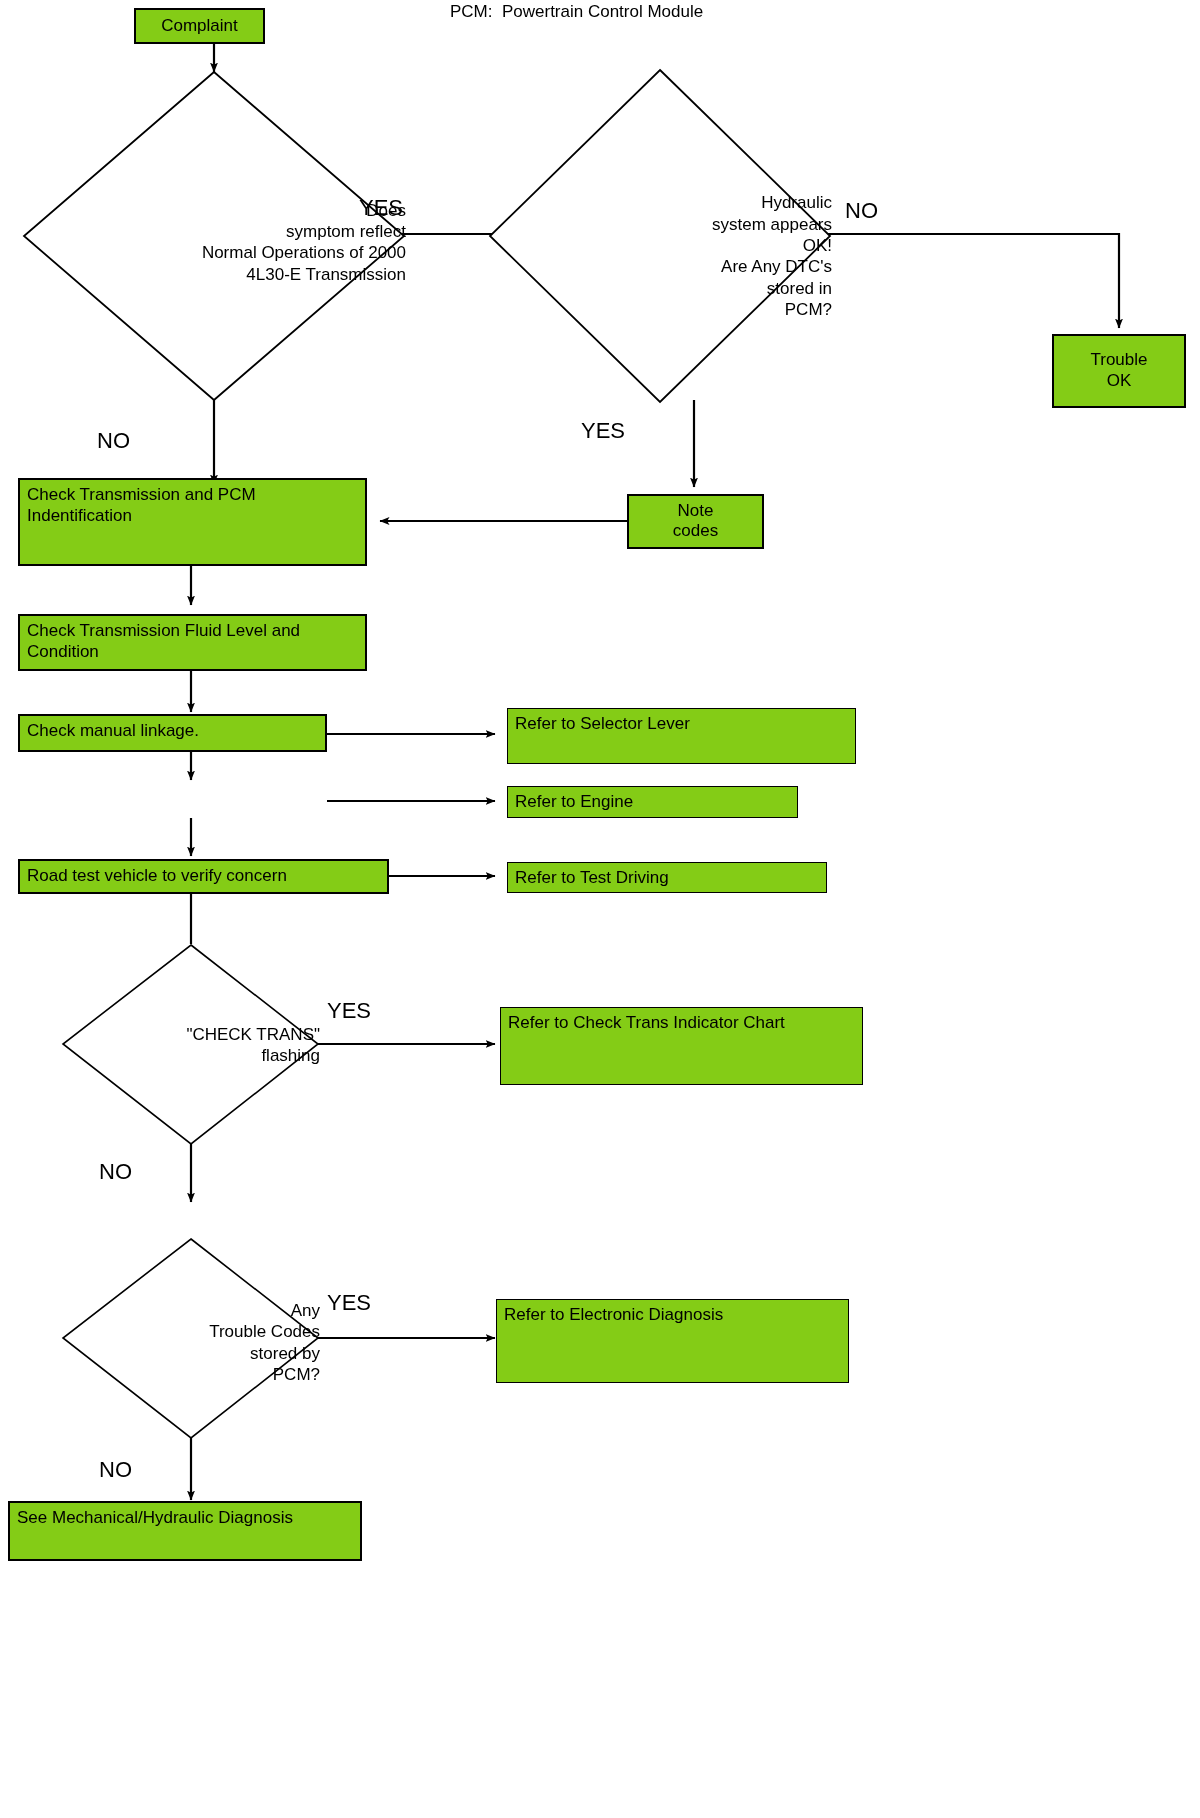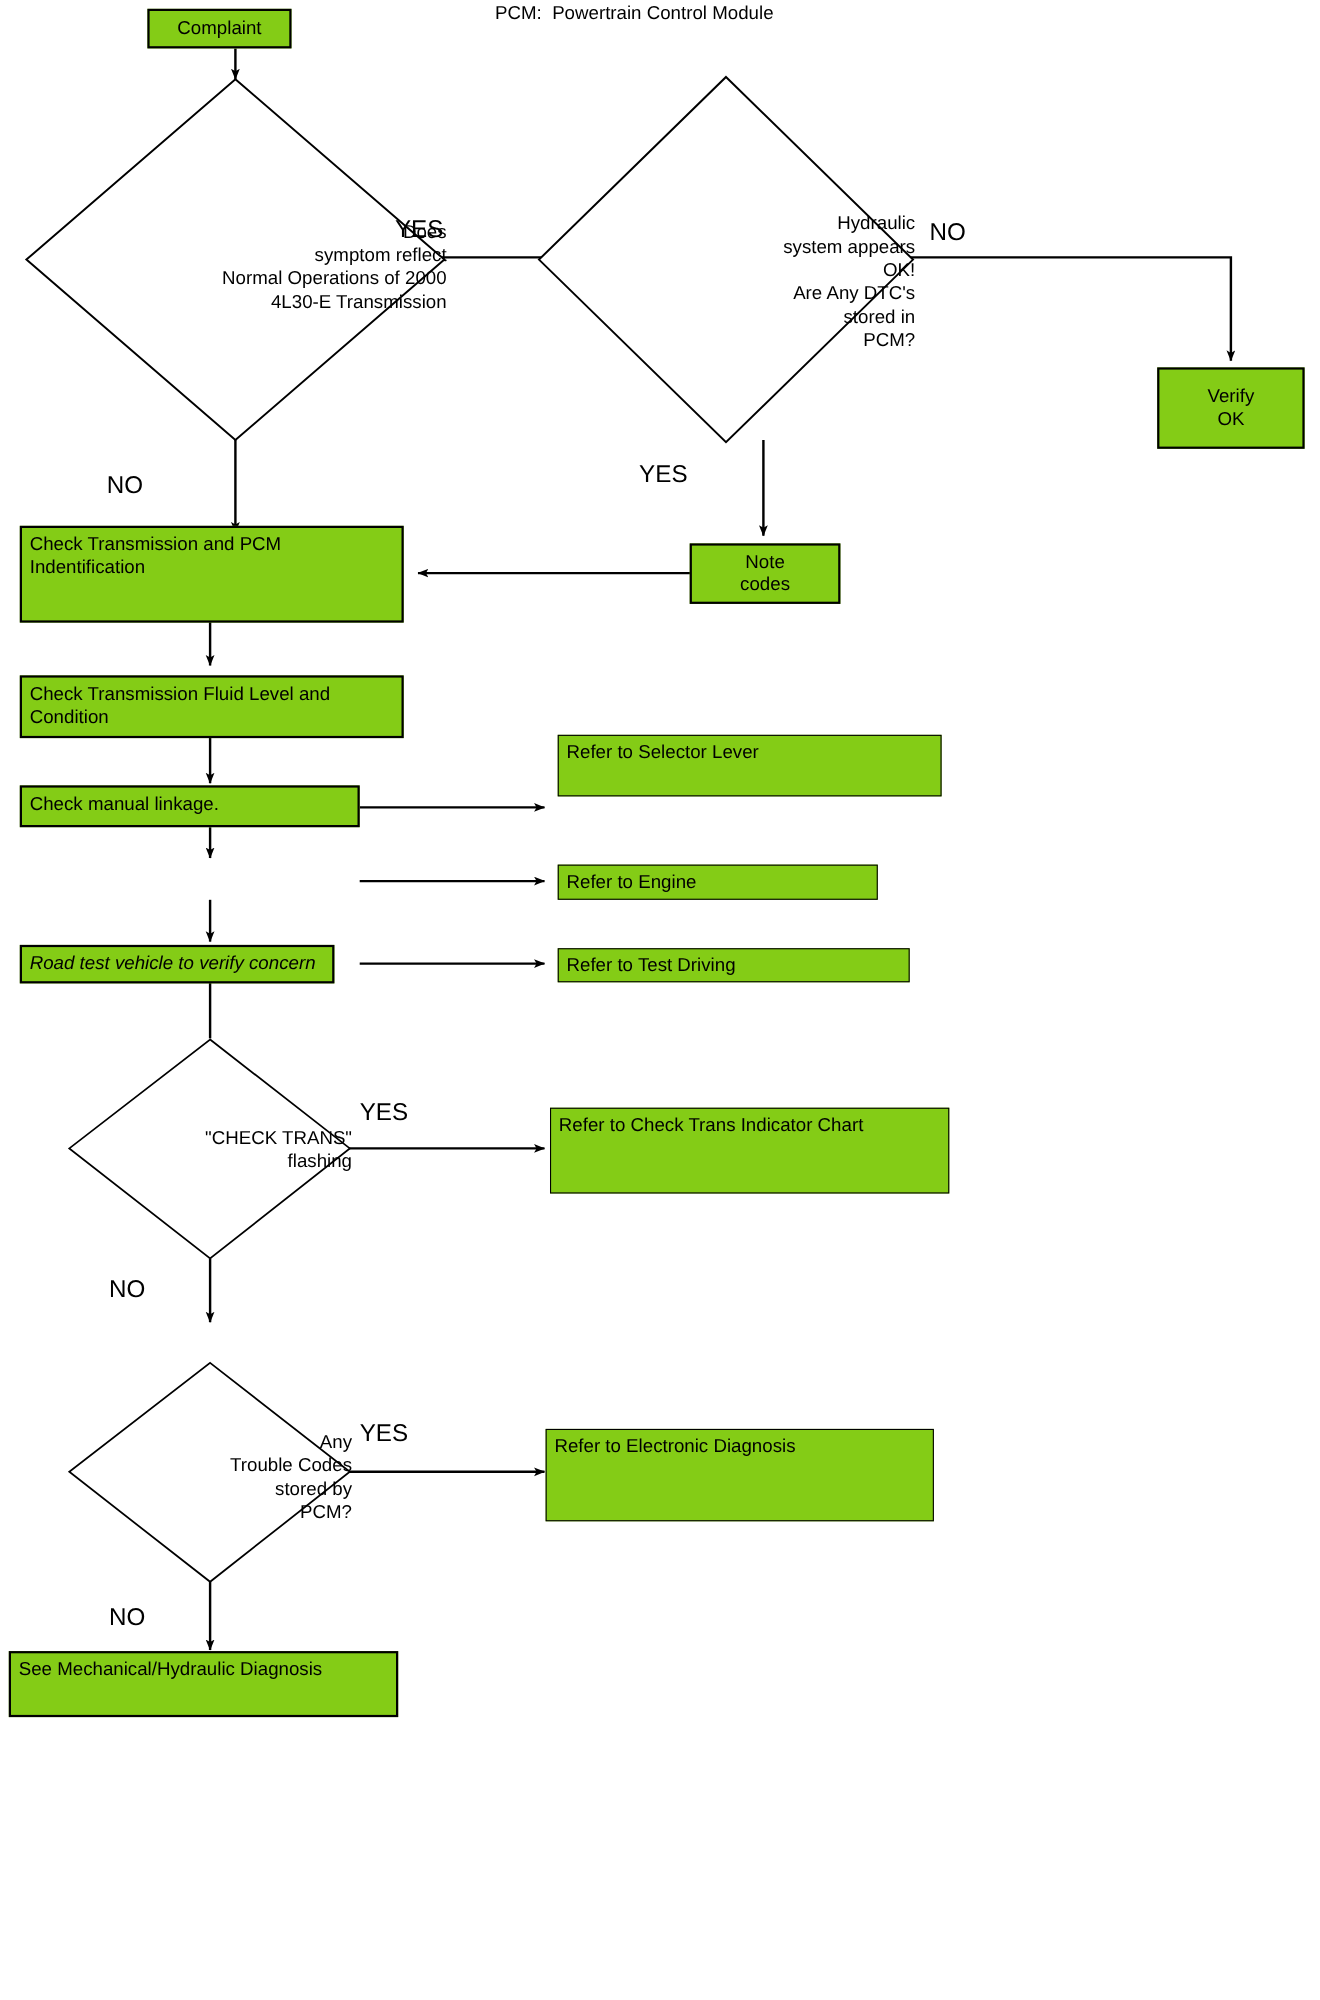--- a/index.html
+++ b/index.html
@@ -157,21 +157,21 @@
     </svg>
     <div class="dtxt" style="top:56%;">Hydraulic
 system appears
 OK!
 Are Any DTC's
 stored in
 PCM?</div>
   </div>
 
   <div class="node center" style="left:1052px; top:334px; width:134px; height:74px;">
-    <div class="txt">Verify
+    <div class="txt">Trouble
 OK</div>
   </div>
 
   <div class="node center" style="left:627px; top:494px; width:137px; height:55px;">
     <div class="txt">Note
 codes</div>
   </div>
 
   <div class="node" style="left:18px; top:478px; width:349px; height:88px;">
     <div class="txt">Check Transmission and PCM
@@ -180,30 +180,30 @@
 
   <div class="node" style="left:18px; top:614px; width:349px; height:57px;">
     <div class="txt">Check Transmission Fluid Level and
 Condition</div>
   </div>
 
   <div class="node" style="left:18px; top:714px; width:309px; height:38px;">
     <div class="txt">Check manual linkage.</div>
   </div>
 
-  <div class="node thin" style="left:507px; top:668px; width:349px; height:56px;">
+  <div class="node thin" style="left:507px; top:708px; width:349px; height:56px;">
     <div class="txt">Refer to Selector Lever</div>
   </div>
 
 
   <div class="node thin" style="left:507px; top:786px; width:291px; height:32px;">
     <div class="txt">Refer to Engine</div>
   </div>
 
-  <div class="node" style="left:18px; top:859px; width:286px; height:35px;font-style:italic;">
+  <div class="node" style="left:18px; top:859px; width:371px; height:35px;">
     <div class="txt">Road test vehicle to verify concern</div>
   </div>
 
   <div class="node thin" style="left:507px; top:862px; width:320px; height:31px;">
     <div class="txt">Refer to Test Driving</div>
   </div>
 
   <div class="diamond" style="left:62px; top:944px; width:258px; height:202px;">
     <svg width="258" height="202" viewBox="0 0 258 202">
       <polygon points="129,1 256,100 129,200 1,100" fill="#fff" stroke="#000" stroke-width="1.6"></polygon>

